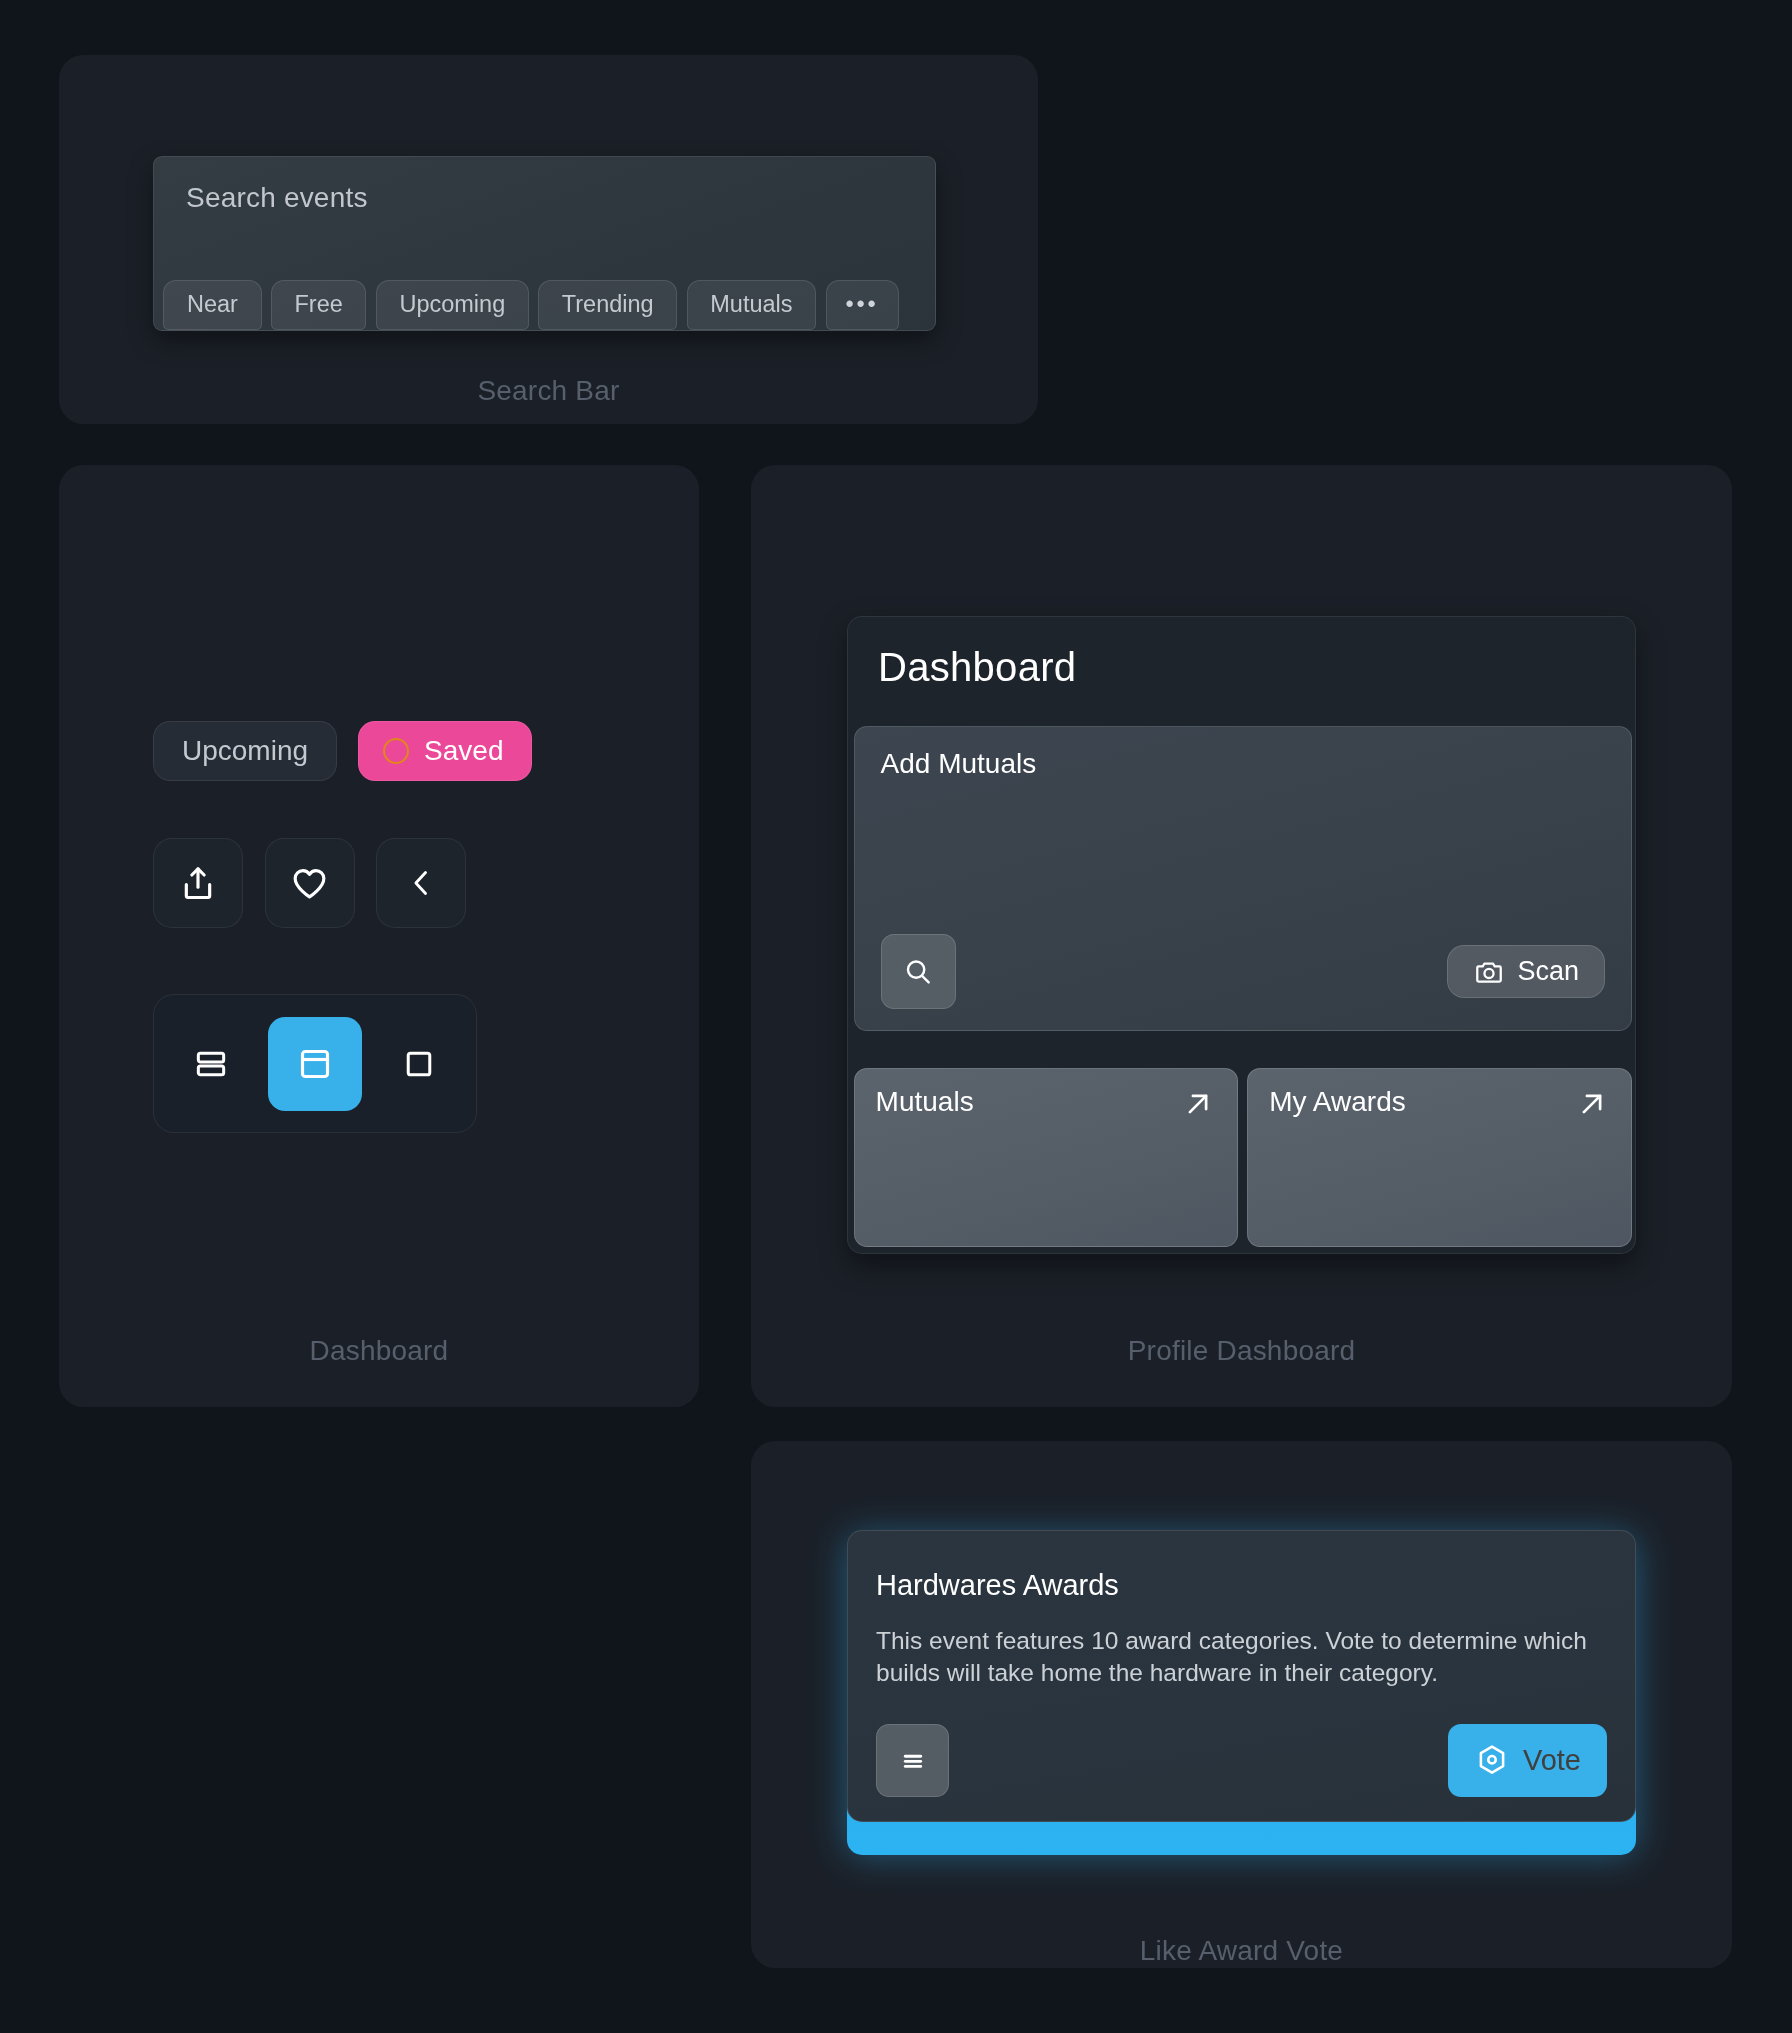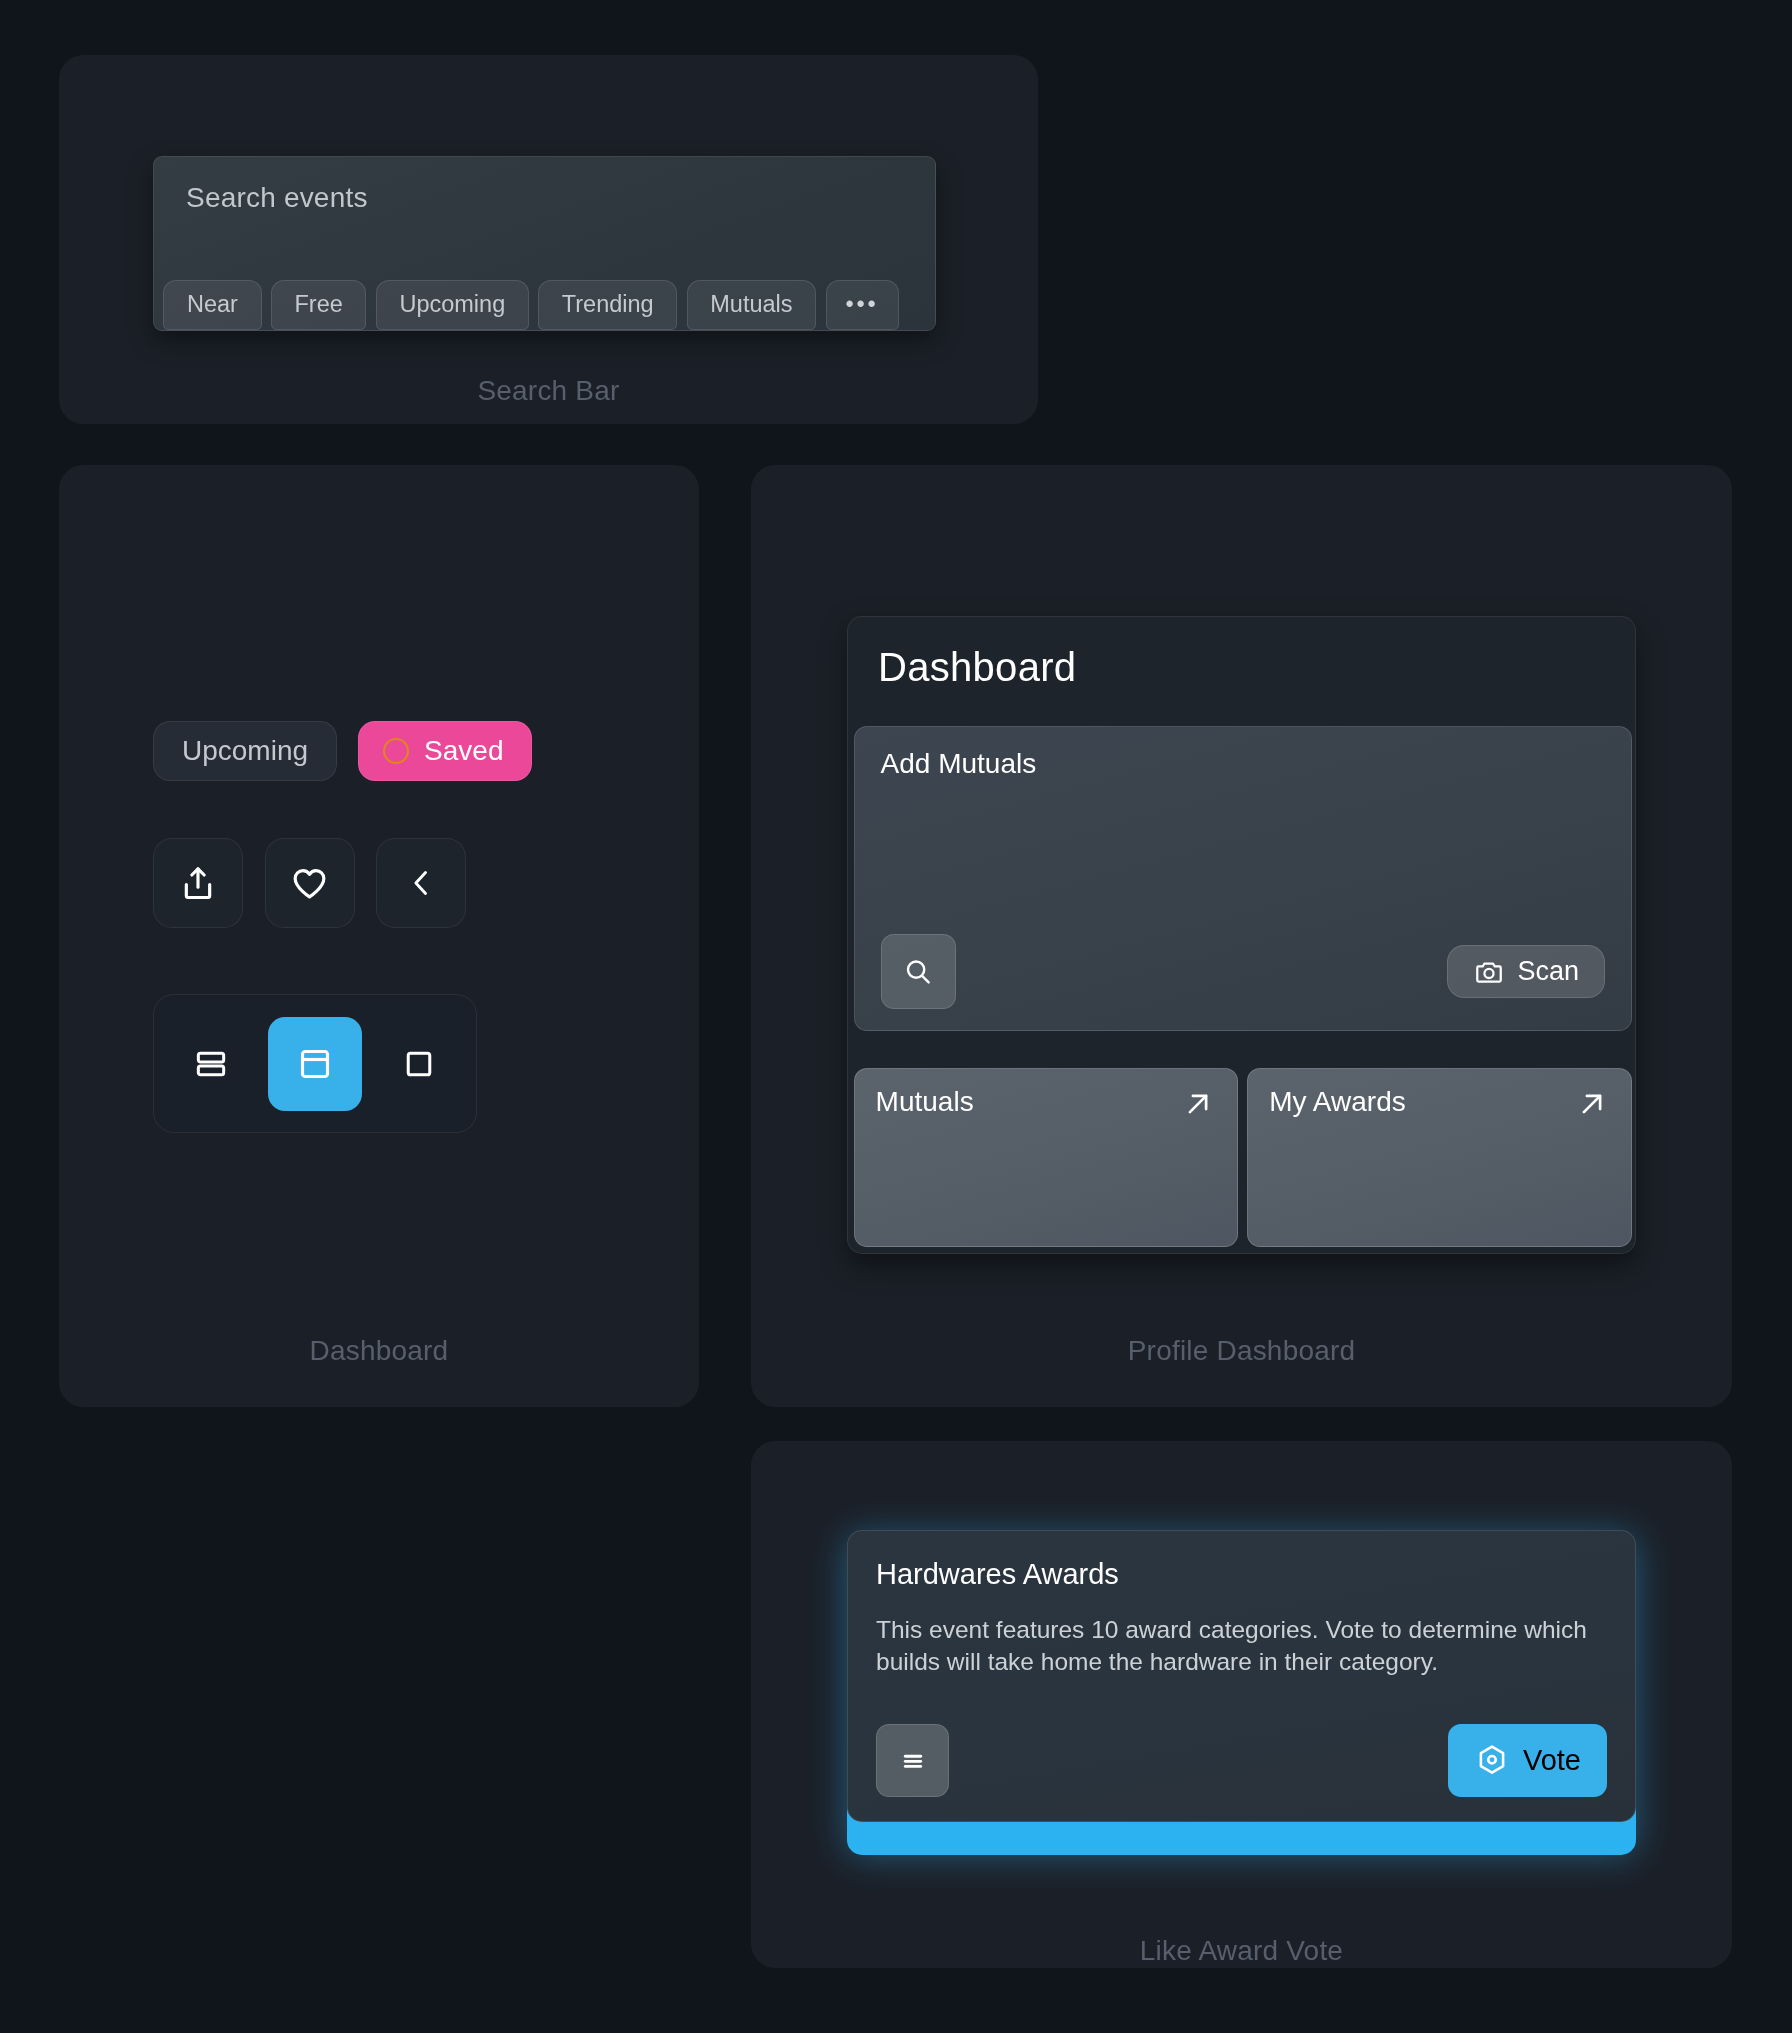--- a/index.html
+++ b/index.html
@@ -271,21 +271,21 @@
   }
   .award-card {
     position: absolute;
     left: 847px;
     top: 1530px;
     width: 789px;
     height: 292px;
     background: linear-gradient(170deg, #2b353f 0%, #2a343e 60%, #283139 100%);
     border: 0.9px solid rgba(255,255,255,0.12);
     border-radius: 15px;
-    padding: 27px 28px;
+    padding: 38px 28px;
   }
   .aw-title { color: #ffffff; font-size: 29px; font-weight: 400; }
   .aw-body {
     color: #ccd1d6;
     font-size: 24.5px;
     line-height: 1.33;
     margin-top: 22.6px;
     max-width: 716px;
   }
   .aw-actions {
@@ -307,21 +307,21 @@
   }
   .vote-btn {
     height: 73px;
     background: #38b0ea;
     border: none;
     border-radius: 13px;
     display: flex;
     align-items: center;
     gap: 13px;
     padding: 0 26px;
-    color: #000000;
+    color: #404040;
     font-size: 29px;
   }
 
   #label-award { top: 1935px; left: 751px; width: 981px; }
 
   svg { display: block; }
 </style>
 </head>
 <body>
 

